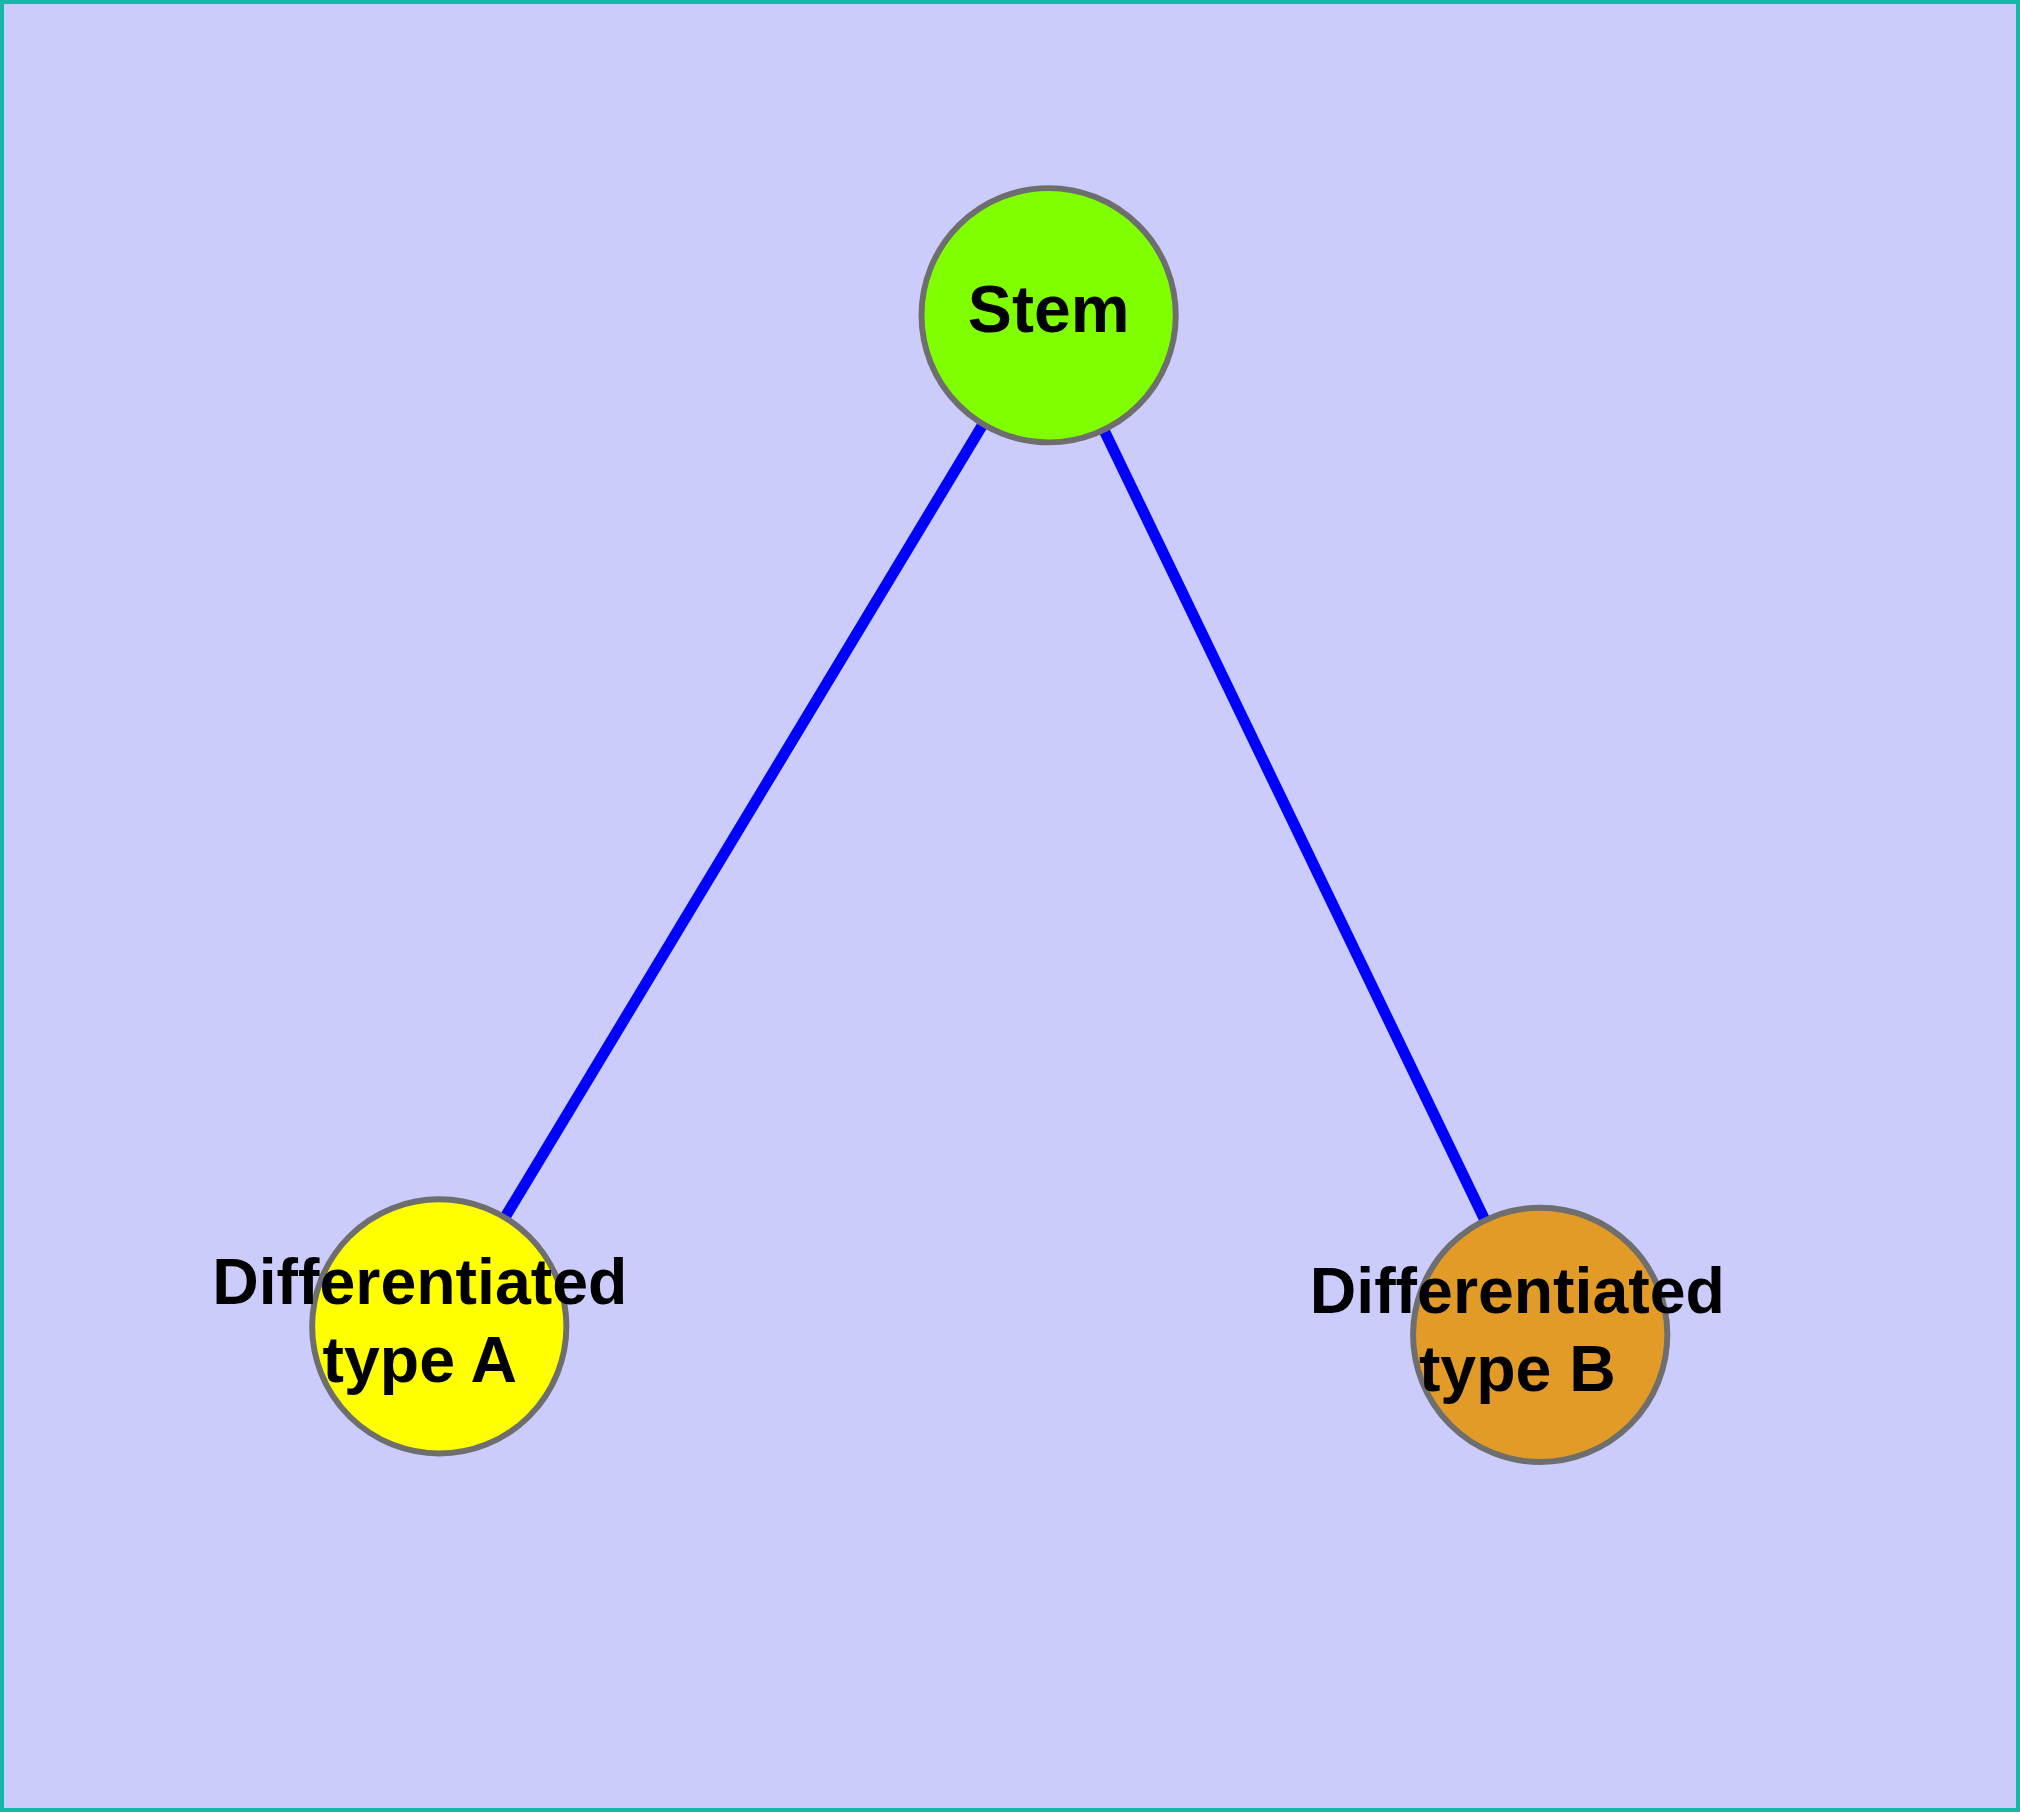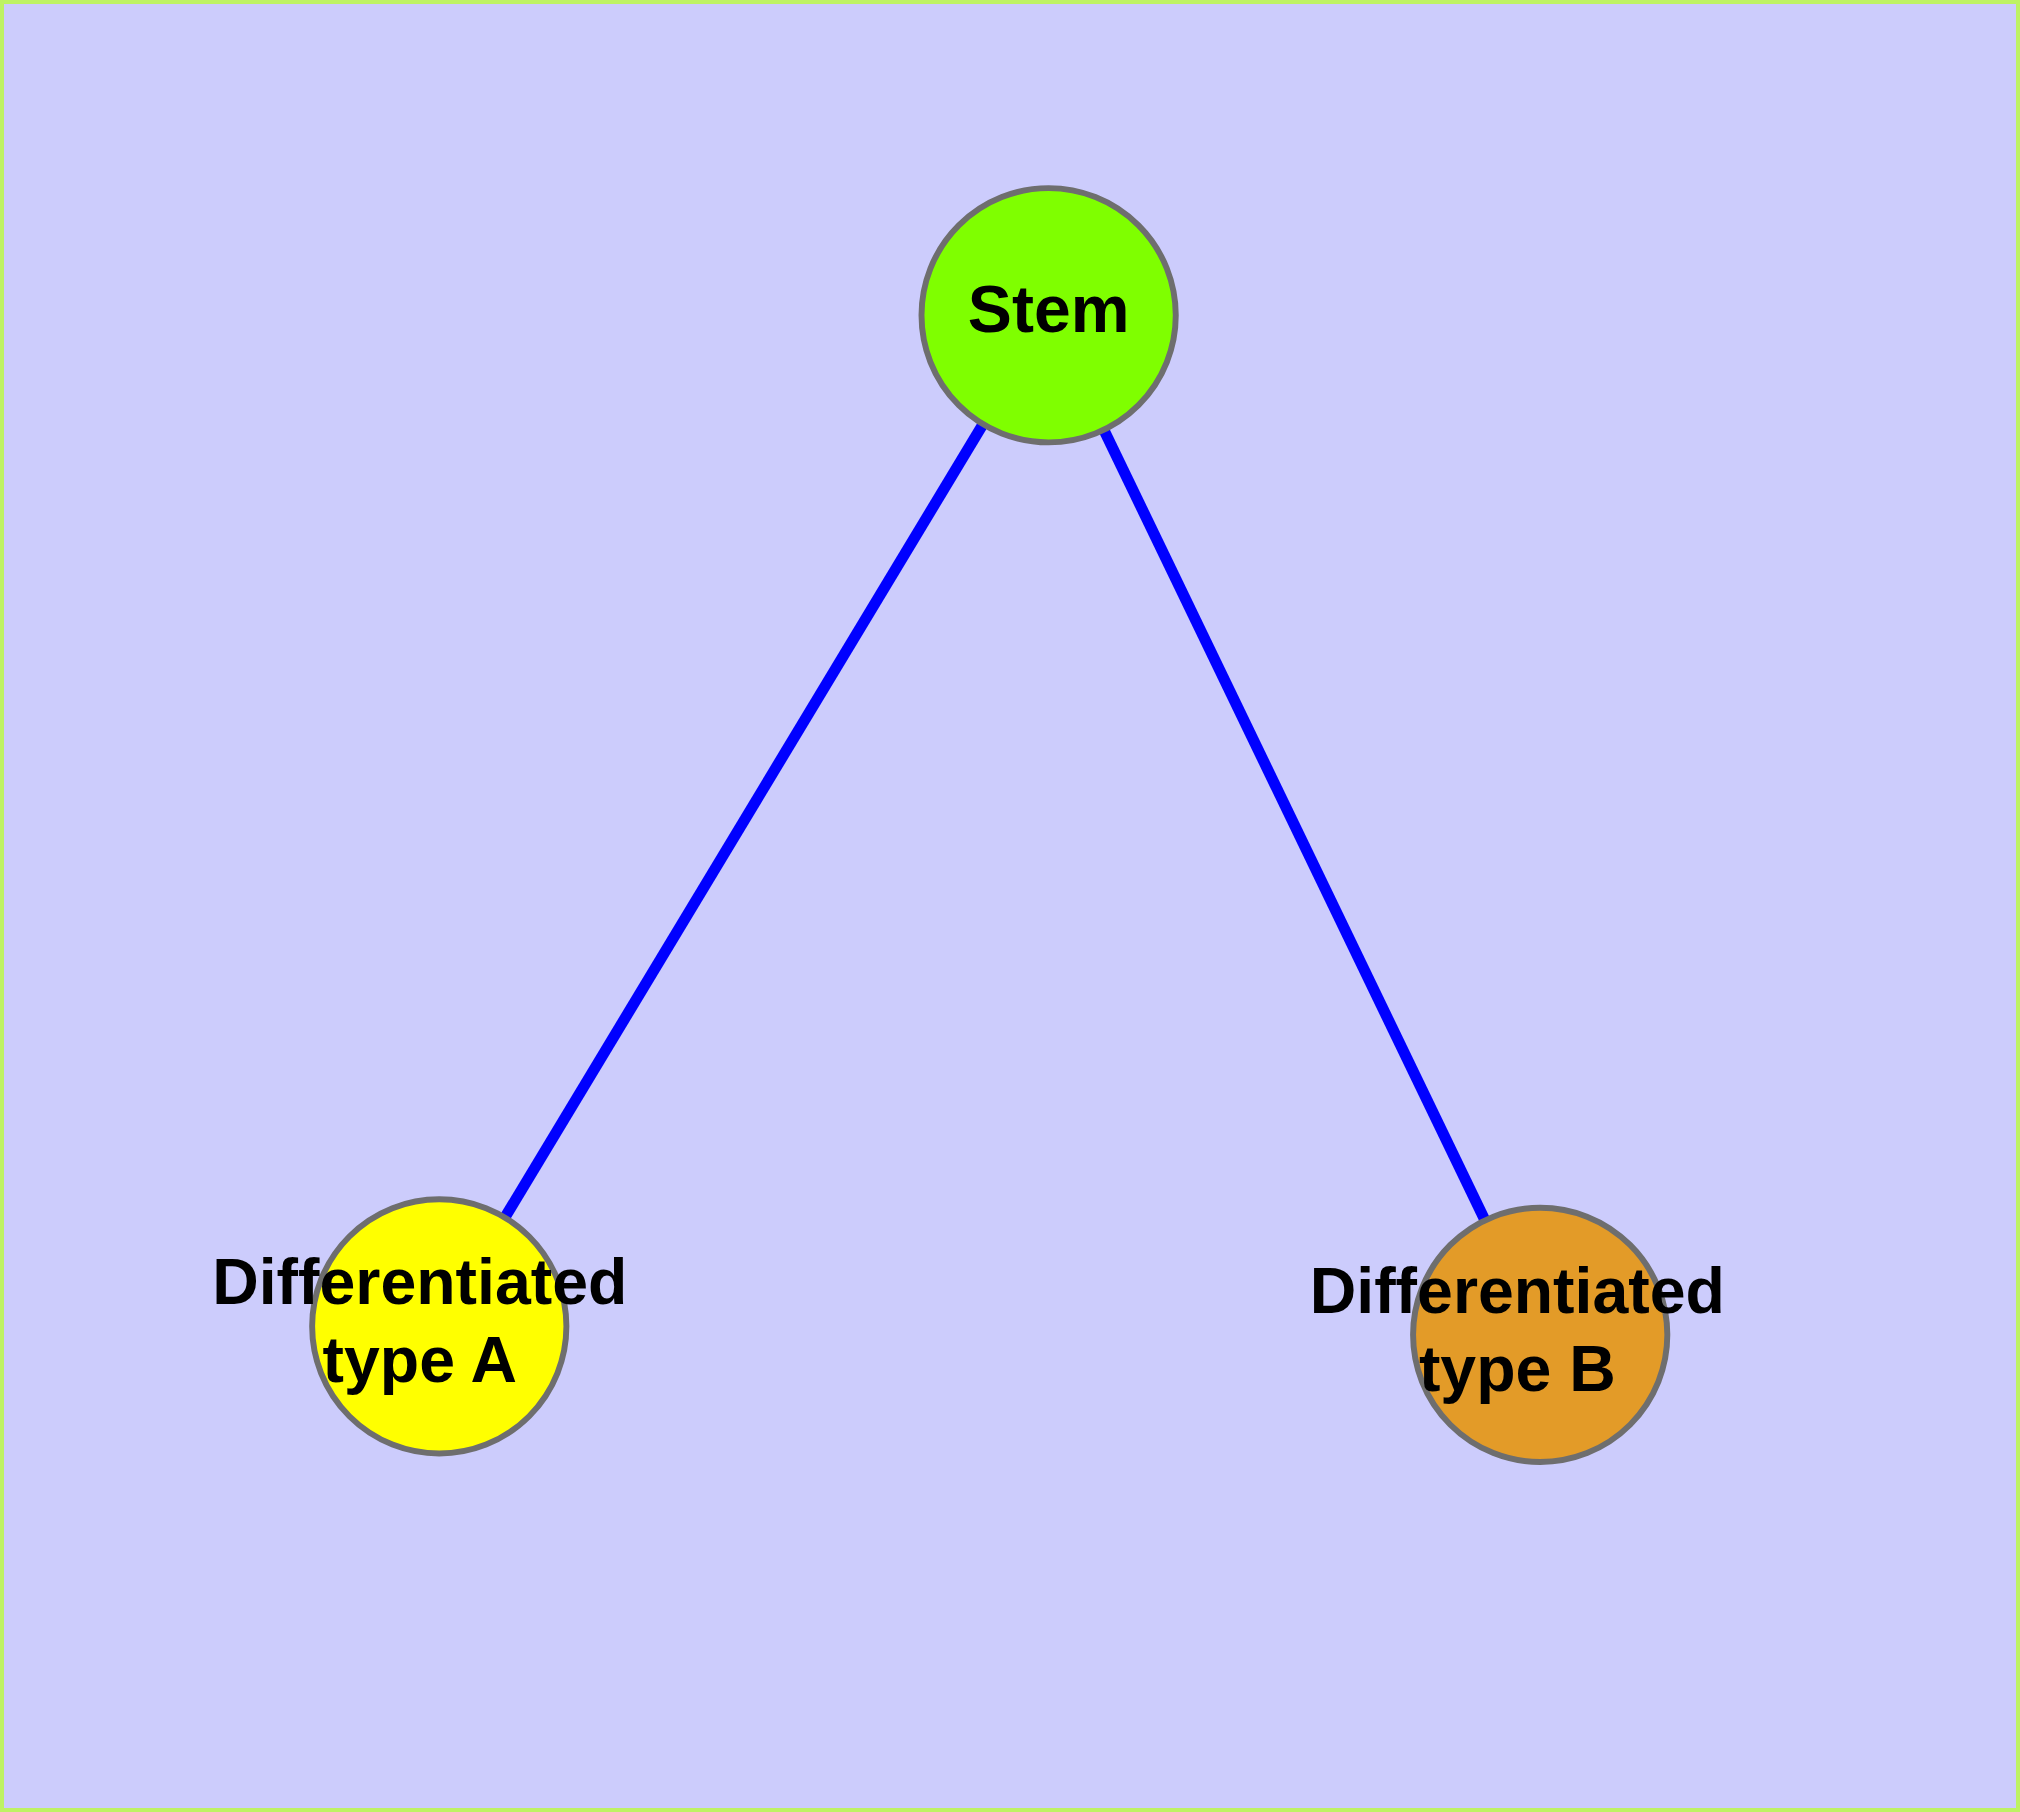--- a/index.html
+++ b/index.html
@@ -5,21 +5,21 @@
 <style>
   html, body {
     margin: 0;
     padding: 0;
     background: #ffffff;
   }
   #canvas {
     position: relative;
     width: 2021px;
     height: 1812px;
-    background: #bef264;
+    background: #14b8a6;
     overflow: hidden;
     font-family: "Liberation Sans", "DejaVu Sans", sans-serif;
   }
   #plot-area {
     position: absolute;
     left: 4.2px;
     top: 4.2px;
     width: 2012px;
     height: 1804px;
     background: #ccccfc;

